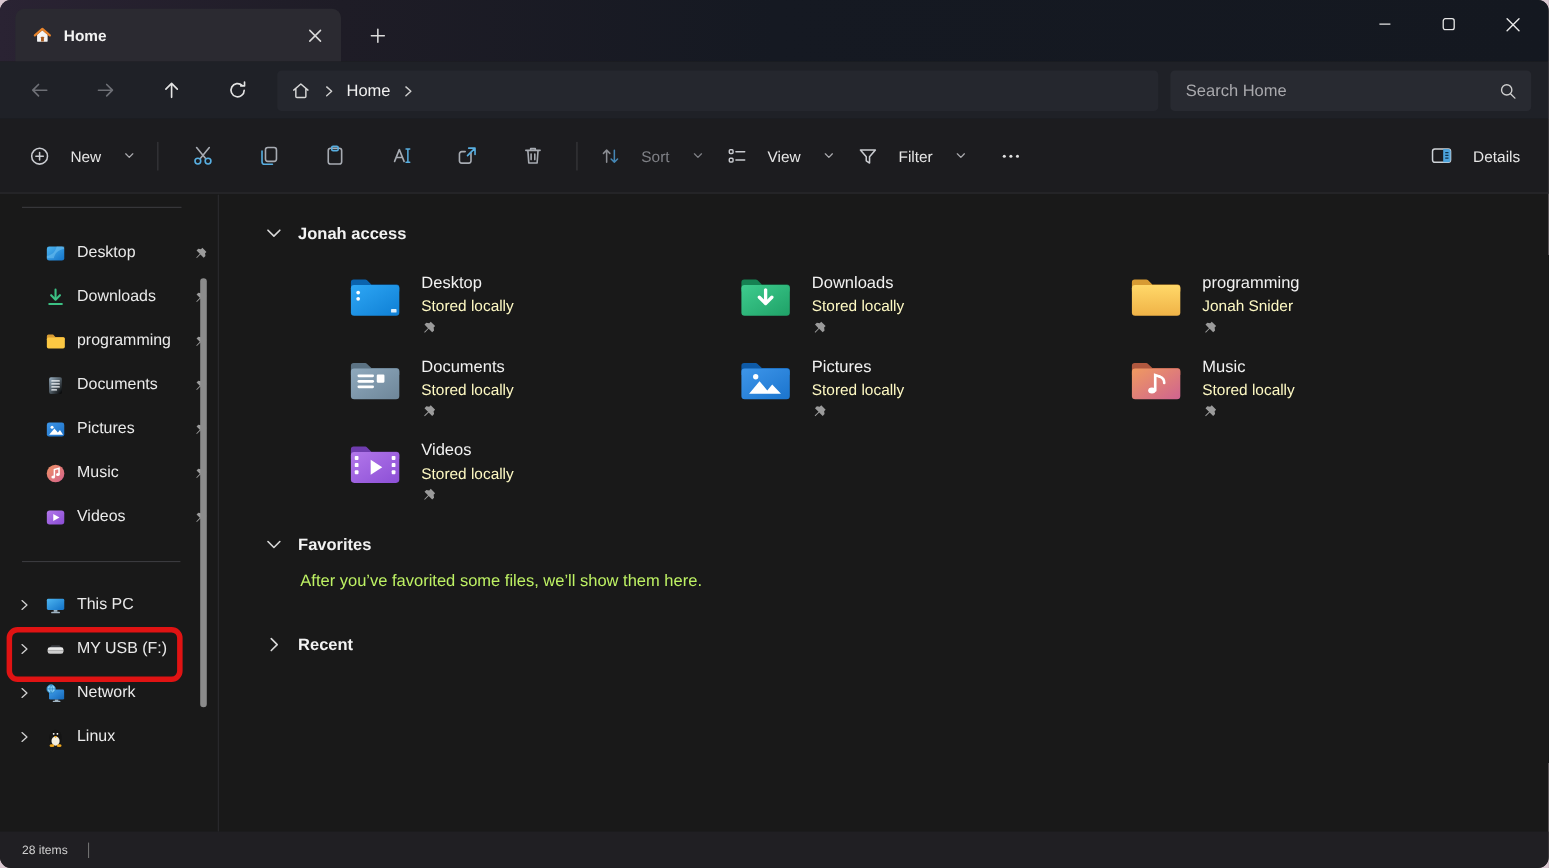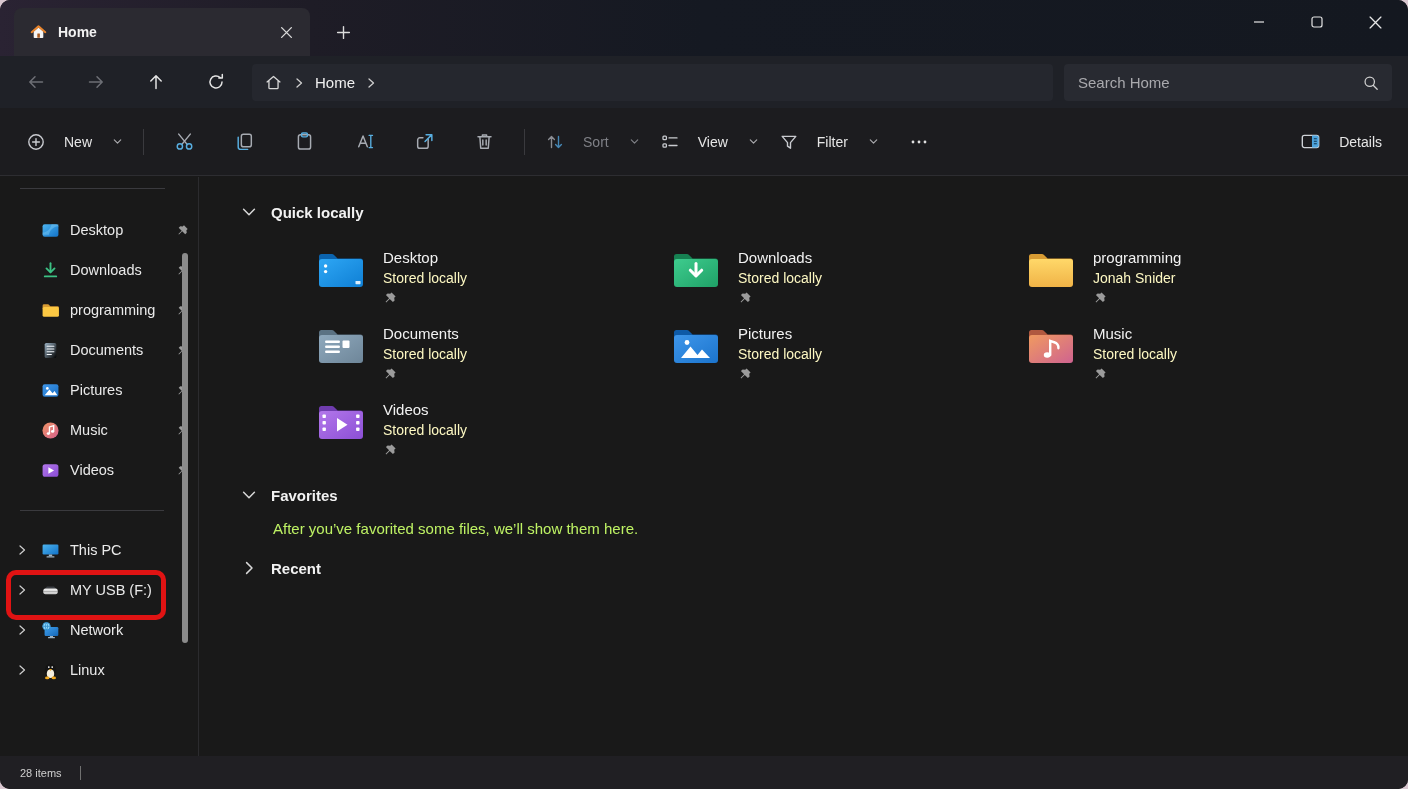--- a/index.html
+++ b/index.html
@@ -49,21 +49,21 @@
   .sec-head{display:flex;align-items:center;gap:13px;height:22px;margin-top:10px;}
   .sec-title{font-size:15px;font-weight:700;color:#f2f2f2;}
   .tiles{display:grid;grid-template-columns:repeat(3,355px);row-gap:20px;margin:25px 0 0 77px;}
   .tile{display:flex;gap:18px;height:56px;}
   .tile-icon{width:48px;height:42px;flex:none;}
   .tile-title{font-size:15px;color:#f2f2f2;line-height:20px;}
   .tile-sub{font-size:14px;color:#fef9c3;line-height:20px;}
   .tile-pin{margin-top:3px;display:block;height:14px;}
   .empty-text{margin:14px 0 0 33px;font-size:15px;color:#bef264;}
   .fav-gap{margin-top:28px;}
-  .rec-gap{margin-top:20px;}
+  .rec-gap{margin-top:38px;}
   
   .statusbar{position:absolute;left:0;right:0;bottom:0;height:33px;background:#201f23;display:flex;align-items:center;
     padding-left:20px;font-size:11px;color:#cfcfcf;}
   .status-sep{width:1px;height:14px;background:#707070;margin-left:18px;}
   
   .annotation{position:absolute;left:6px;top:570px;width:150px;height:40px;border:5px solid #e01313;border-radius:10px;z-index:20;pointer-events:none;}
   svg{display:block;}
 </style>
 </head>
 <body>
@@ -505,21 +505,21 @@
 
       <div class="side-scrollbar"></div>
     </div>
 
     <div class="main">
 
       <div class="sec-head">
         <svg width="18" height="18" viewBox="0 0 18 18">
             <path d="M3.6 6.3 9 11.7l5.4-5.4" fill="none" stroke="#d8d8d8" stroke-width="1.5" stroke-linecap="round" stroke-linejoin="round"></path>
           </svg>
-        <span class="sec-title">Quick locally</span>
+        <span class="sec-title">Jonah access</span>
       </div>
 
       <div class="tiles">
 
         <div class="tile">
           <span class="tile-icon">
             <svg width="48" height="42" viewBox="0 0 48 40">
                 <defs>
                   <linearGradient id="fdesk" x1="0" y1="0" x2="1" y2="1">
                     <stop offset="0" stop-color="#2ea7f5"></stop>

